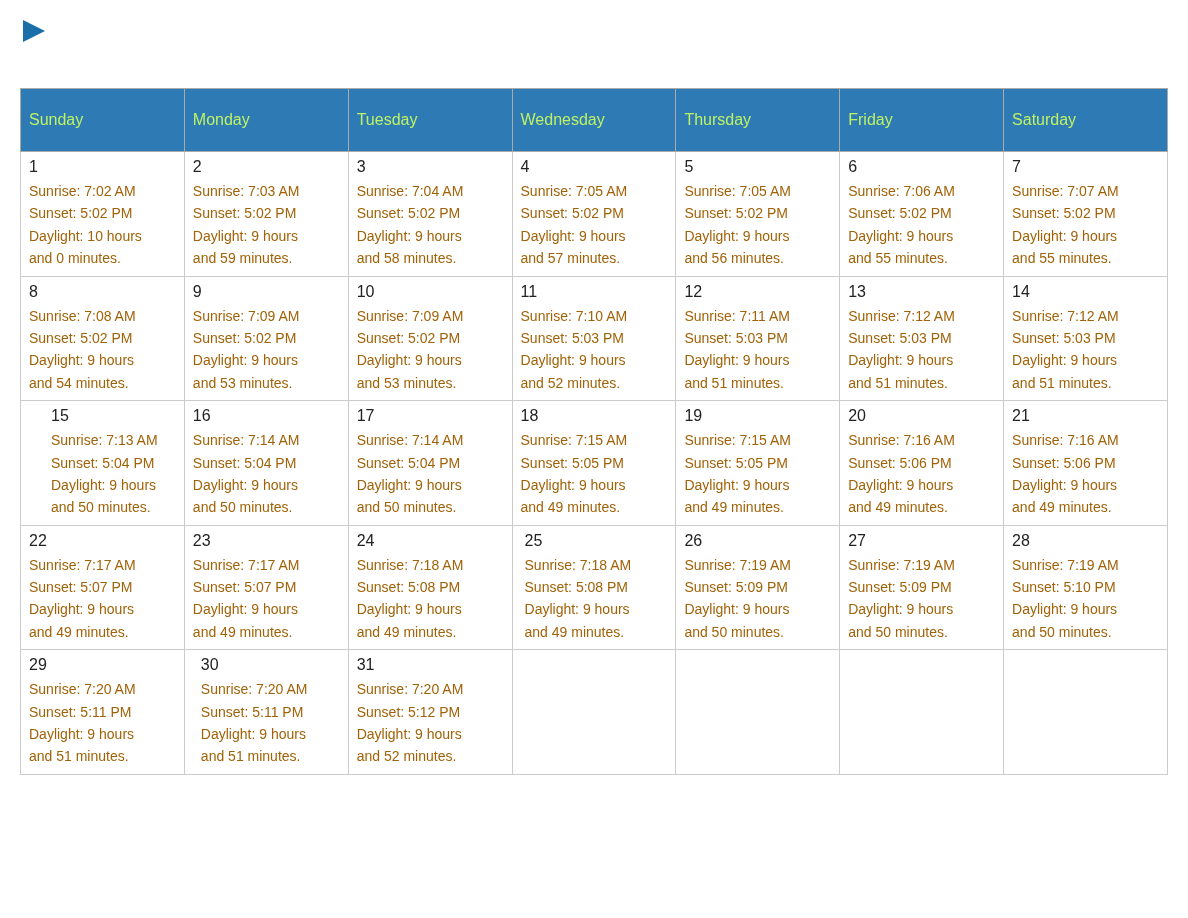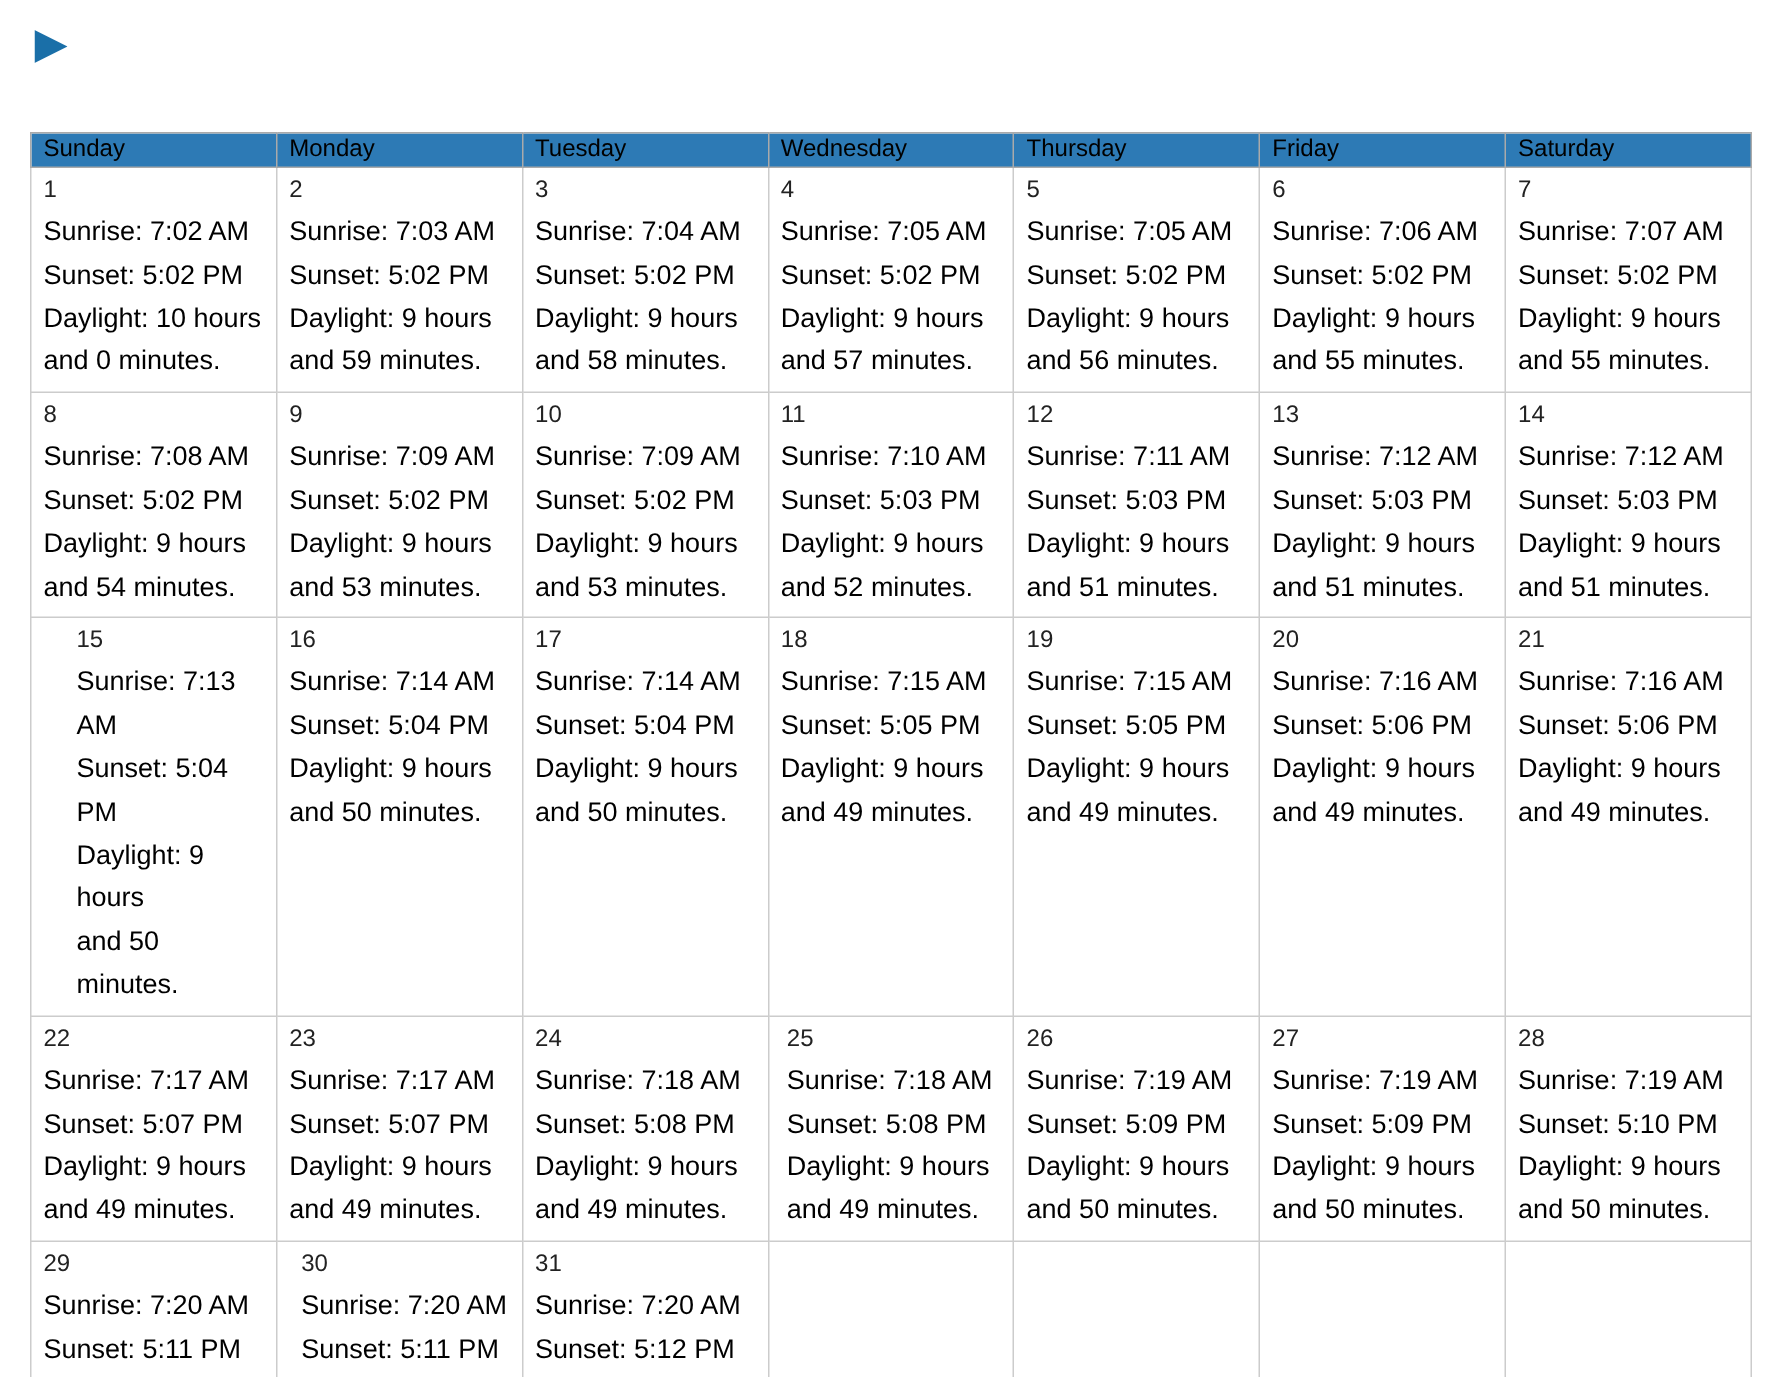--- a/index.html
+++ b/index.html
@@ -54,22 +54,22 @@
       color: #444;
       margin-top: 4px;
     }
     .calendar {
       width: 100%;
       border-collapse: collapse;
       border: 1px solid #aaa;
     }
     .calendar th {
       background-color: #2d7ab5;
-      color: #000000;
-      padding: 2px 8px;
+      color: #bef264;
+      padding: 22px 8px;
       text-align: left;
       font-size: 16px;
       font-weight: normal;
       border: 1px solid #aaa;
     }
     .calendar td {
       vertical-align: top;
       padding: 6px 8px;
       border: 1px solid #ccc;
       width: 14.28%;
@@ -78,23 +78,23 @@
       min-height: 100px;
     }
     .day-number {
       font-size: 16px;
       font-weight: normal;
       color: #222;
       margin-bottom: 4px;
       display: block;
     }
     .day-info {
-      font-size: 18px;
+      font-size: 14px;
       line-height: 1.6;
-      color: #000000;
+      color: #a16207;
     }
     .empty-cell {
       background: #fff;
     }
     tr:nth-child(even) td {
       background-color: #f9f9f9;
     }
     tr:nth-child(odd) td {
       background-color: #fff;
     }

